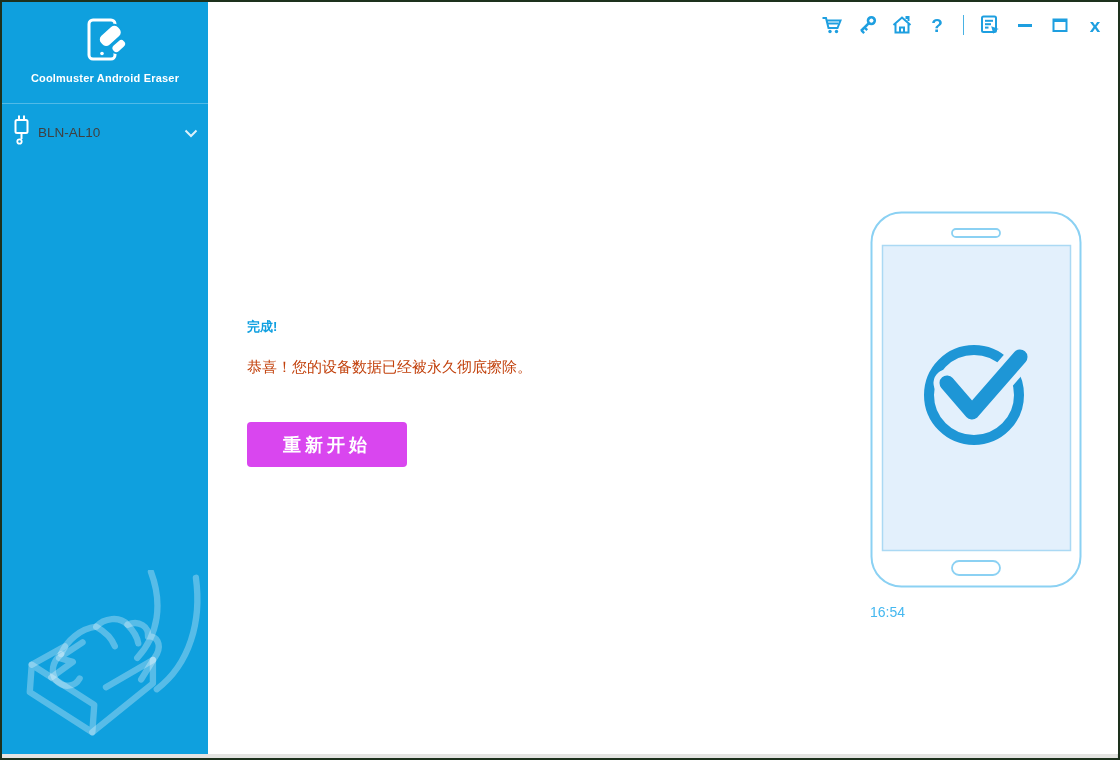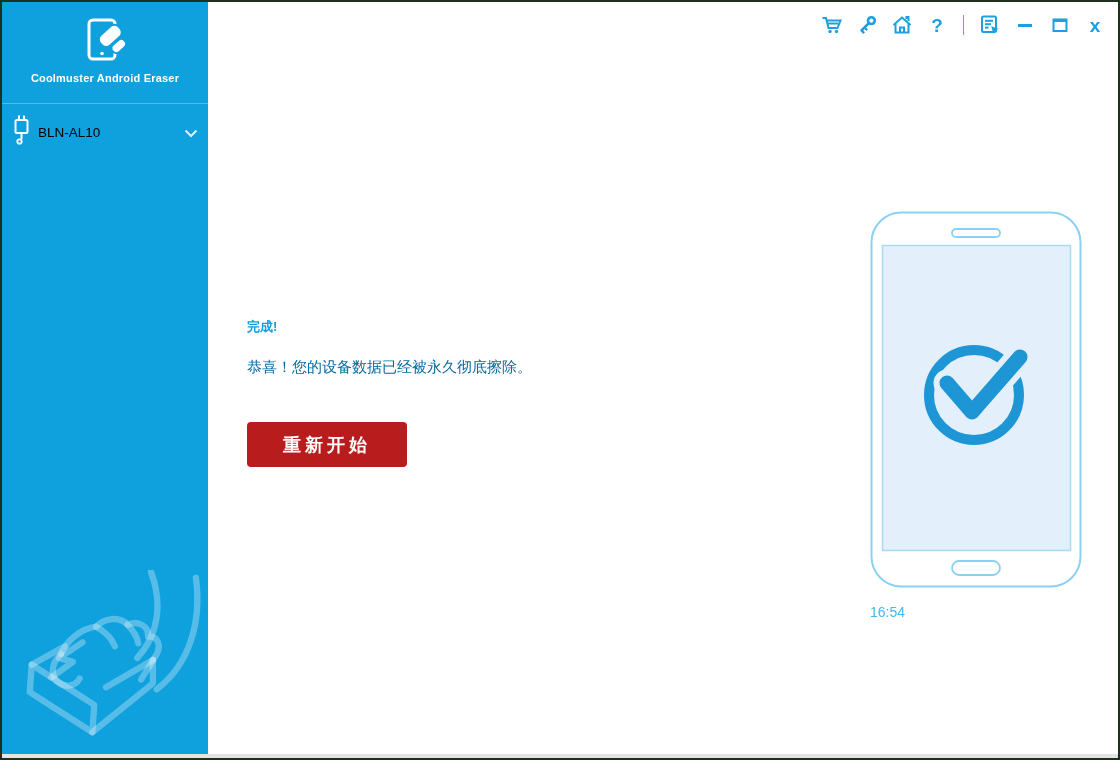--- a/index.html
+++ b/index.html
@@ -20,21 +20,21 @@
   .logo-area { position:relative; text-align:center; padding-top:14px; height:101px; }
   .logo-icon { display:inline-block; }
   .app-name {
     margin-top:4px; color:#ffffff; font-weight:bold; font-size:11px; letter-spacing:.2px;
   }
   .sidebar-divider { border-top:1px solid rgba(255,255,255,0.28); }
   .device-row {
     position:relative; height:56px; display:flex; align-items:center;
     padding:0 10px; cursor:pointer;
   }
-  .device-name { color:#000000; font-size:13.5px; margin-left:7px; }
+  .device-name { color:#404040; font-size:13.5px; margin-left:7px; }
   .device-chevron { position:absolute; right:10px; top:20px; }
   .watermark { position:absolute; left:6px; bottom:8px; pointer-events:none; }
 
   
   .titlebar {
     position:absolute; top:10px; right:12px; height:26px;
     display:flex; align-items:center; gap:13px;
   }
   .tb-btn {
     width:22px; height:22px; display:flex; align-items:center; justify-content:center;
@@ -43,25 +43,25 @@
   .tb-glyph { color:#1e9fe0; font-weight:bold; font-size:19px; line-height:1; }
   .tb-sep { width:1px; height:20px; background:#49b2e4; margin:0 2px; }
 
   
   .done-title {
     position:absolute; left:245px; top:316px;
     color:#0e9fe0; font-size:13px; font-weight:bold;
   }
   .message {
     position:absolute; left:245px; top:356px;
-    color:#0369a1; font-size:15px;
+    color:#c2410c; font-size:15px;
   }
   .restart-button {
     position:absolute; left:245px; top:420px; width:160px; height:45px;
-    background:#b91c1c; color:#ffffff; border:none; border-radius:4px;
+    background:#d946ef; color:#ffffff; border:none; border-radius:4px;
     font-size:18px; font-weight:bold; letter-spacing:4px; cursor:pointer;
     font-family:"Liberation Sans", sans-serif;
   }
   .phone { position:absolute; left:868px; top:209px; }
   .phone-time {
     position:absolute; left:868px; top:602px; width:212px; text-align:left;
     color:#45b8f0; font-size:14px;
   }
 </style>
 </head>

